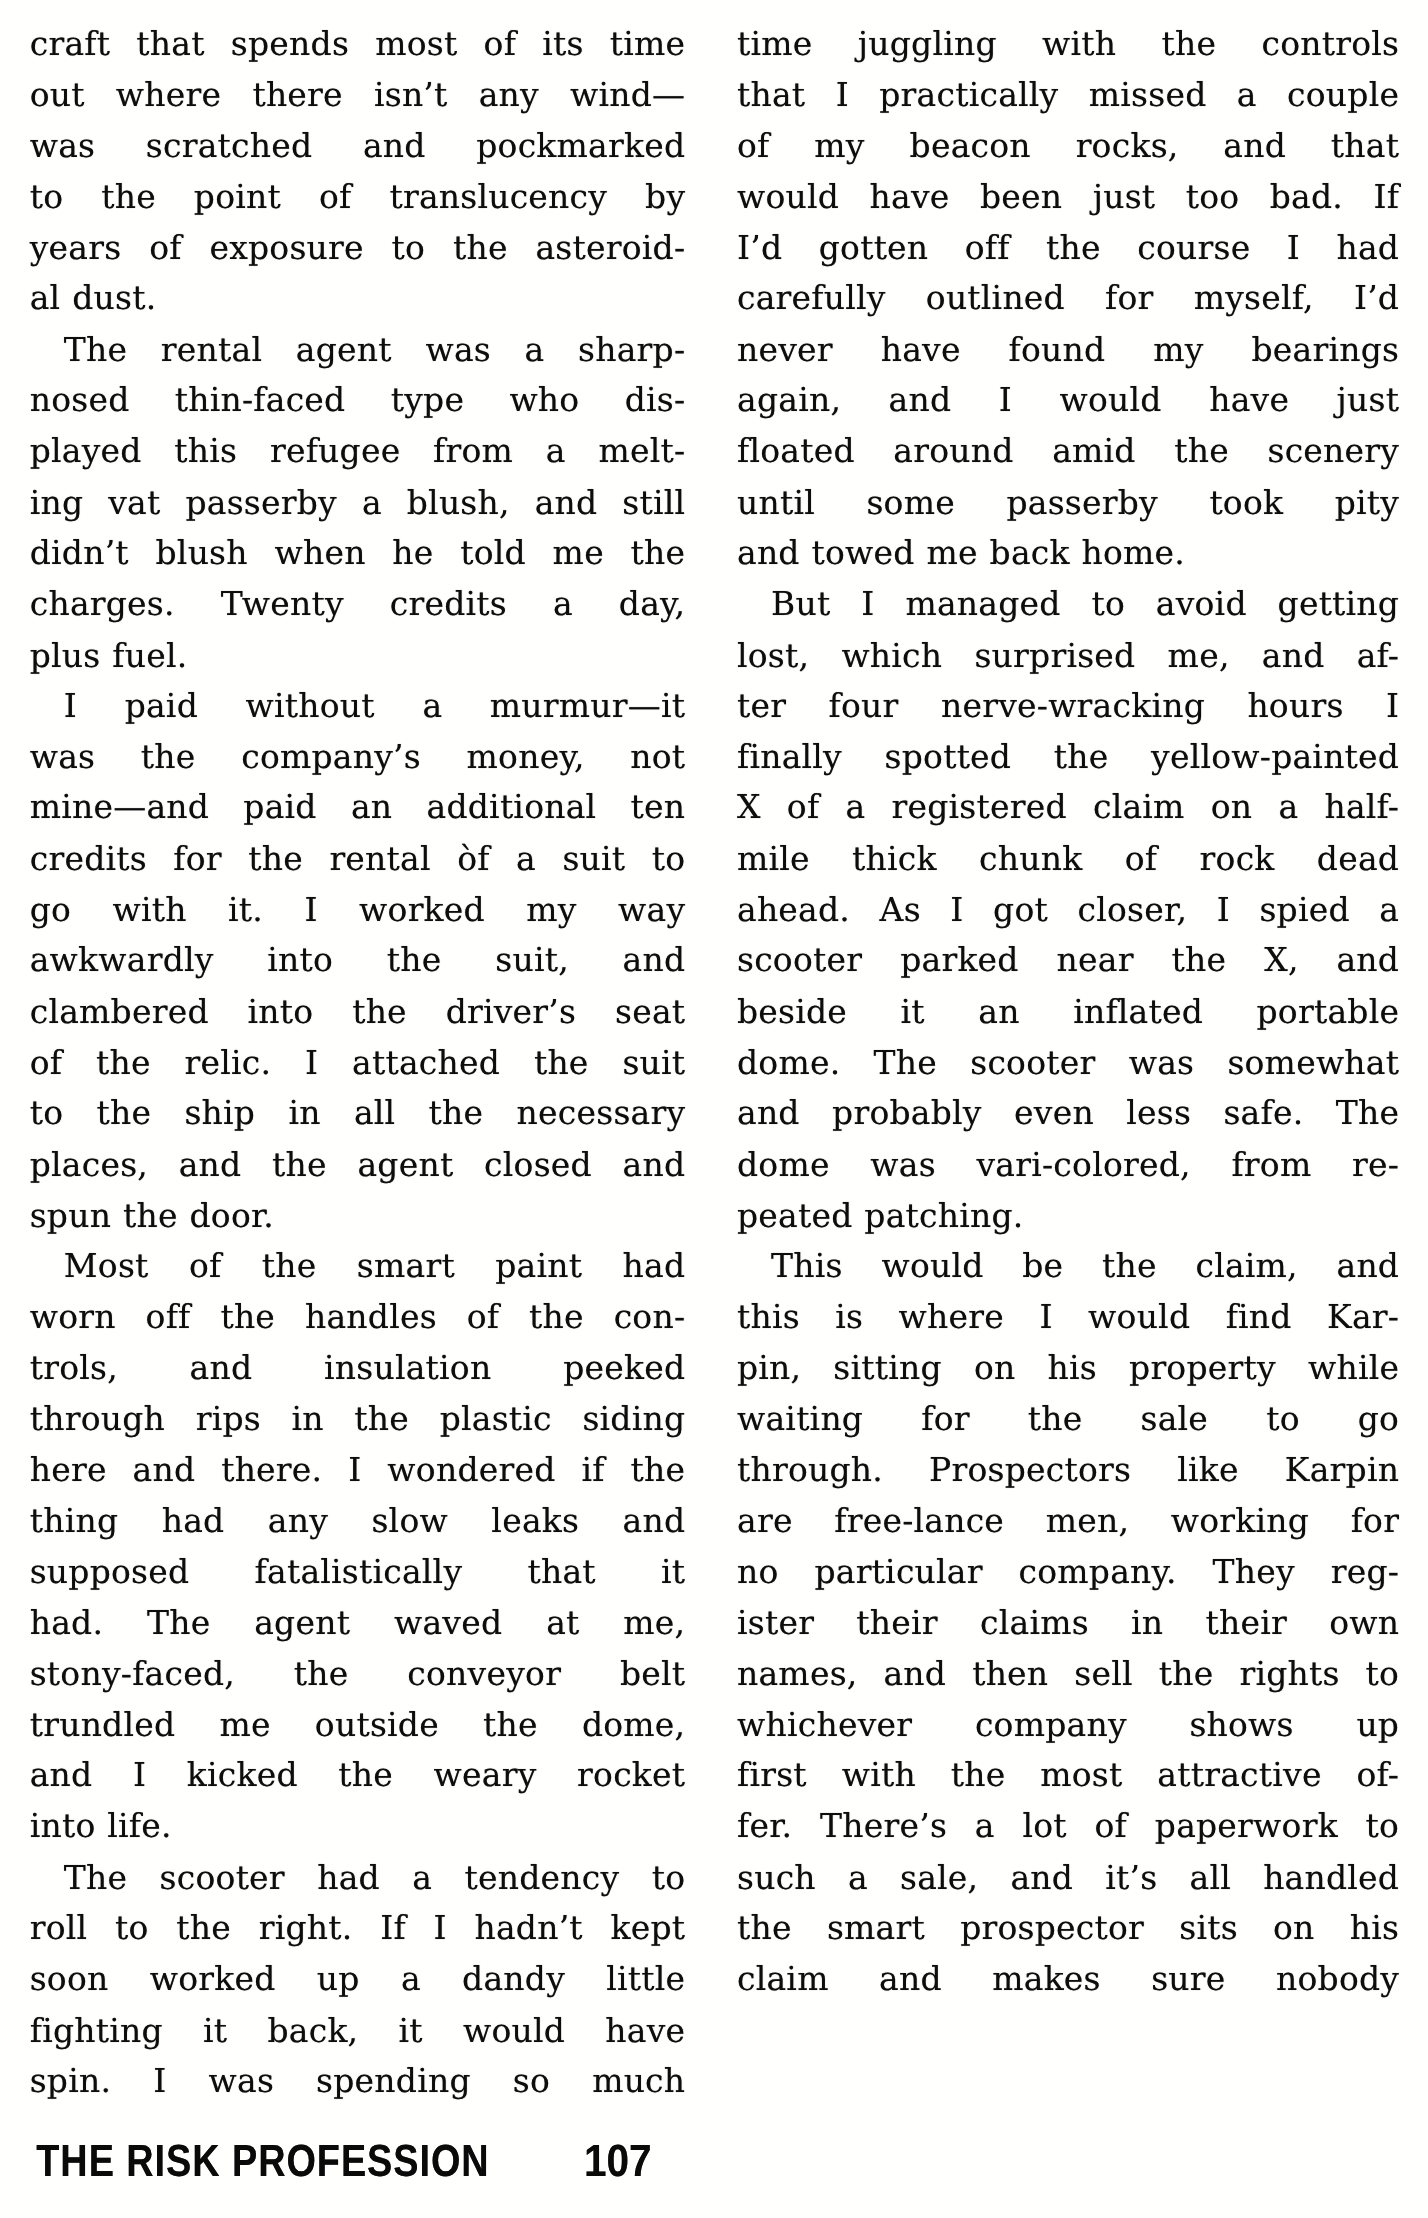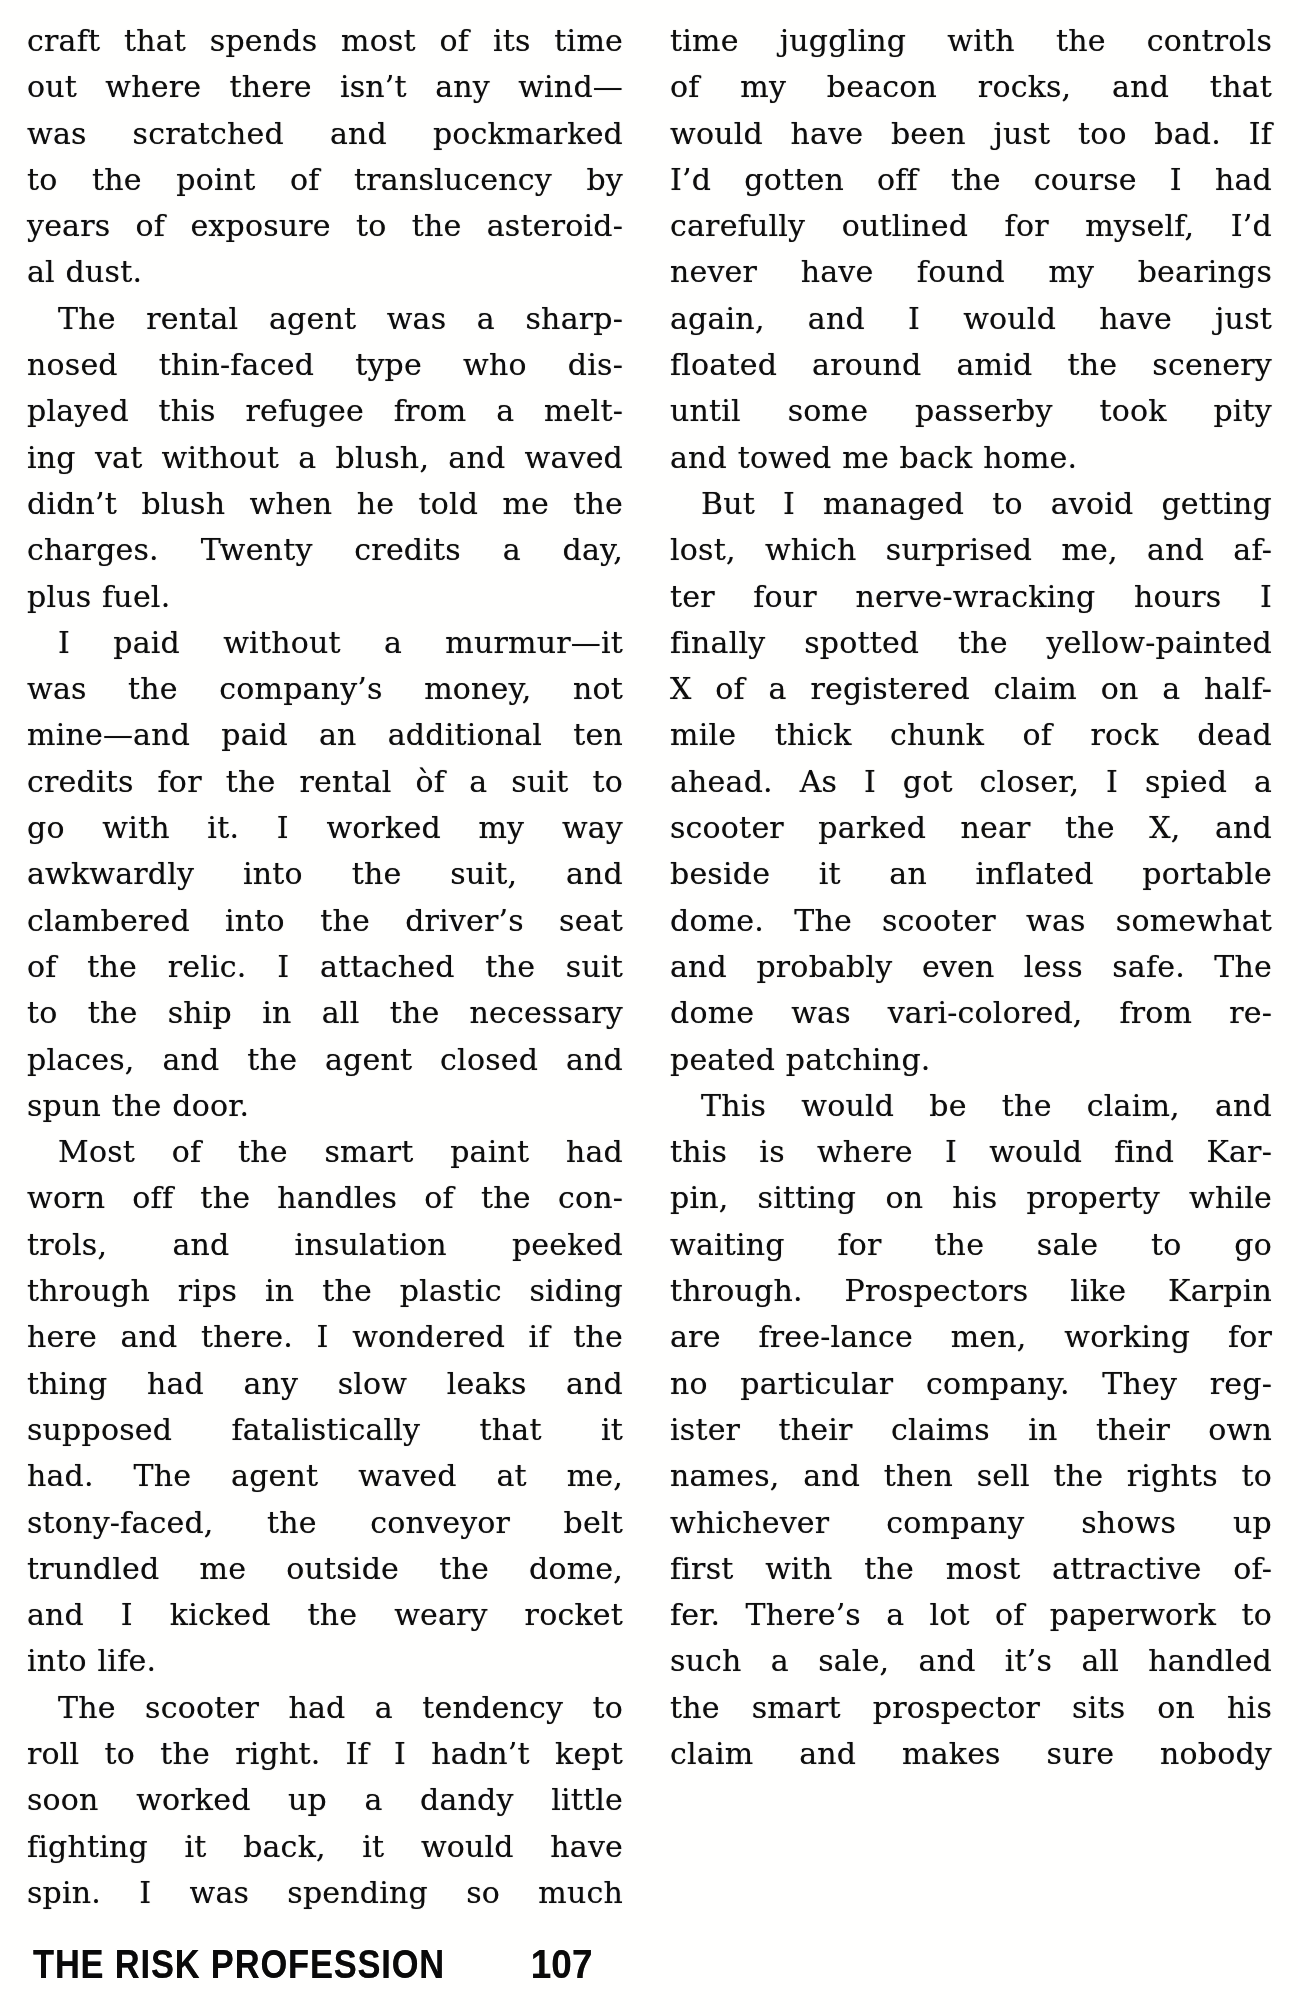--- a/index.html
+++ b/index.html
@@ -66,21 +66,21 @@
         <div class="line">out where there isn’t any wind—</div>
         <div class="line">was scratched and pockmarked</div>
         <div class="line">to the point of translucency by</div>
         <div class="line">years of exposure to the asteroid-</div>
         <div class="line last">al dust.</div>
       </div>
       <div class="paragraph">
         <div class="line indent">The rental agent was a sharp-</div>
         <div class="line">nosed thin-faced type who dis-</div>
         <div class="line">played this refugee from a melt-</div>
-        <div class="line">ing vat without a blush, and waved</div>
+        <div class="line">ing vat passerby a blush, and still</div>
         <div class="line">didn’t blush when he told me the</div>
         <div class="line">charges. Twenty credits a day,</div>
         <div class="line last">plus fuel.</div>
       </div>
       <div class="paragraph">
         <div class="line indent">I paid without a murmur—it</div>
         <div class="line">was the company’s money, not</div>
         <div class="line">mine—and paid an additional ten</div>
         <div class="line">credits for the rental òf a suit to</div>
         <div class="line">go with it. I worked my way</div>
@@ -109,20 +109,21 @@
         <div class="line indent">The scooter had a tendency to</div>
         <div class="line">roll to the right. If I hadn’t kept</div>
         <div class="line">soon worked up a dandy little</div>
         <div class="line">fighting it back, it would have</div>
         <div class="line">spin. I was spending so much</div>
       </div>
     </div>
   <div class="column col-right">
       <div class="paragraph">
         <div class="line">time juggling with the controls</div>
+        <div class="line">that I practically missed a couple</div>
         <div class="line">of my beacon rocks, and that</div>
         <div class="line">would have been just too bad. If</div>
         <div class="line">I’d gotten off the course I had</div>
         <div class="line">carefully outlined for myself, I’d</div>
         <div class="line">never have found my bearings</div>
         <div class="line">again, and I would have just</div>
         <div class="line">floated around amid the scenery</div>
         <div class="line">until some passerby took pity</div>
         <div class="line last">and towed me back home.</div>
       </div>

